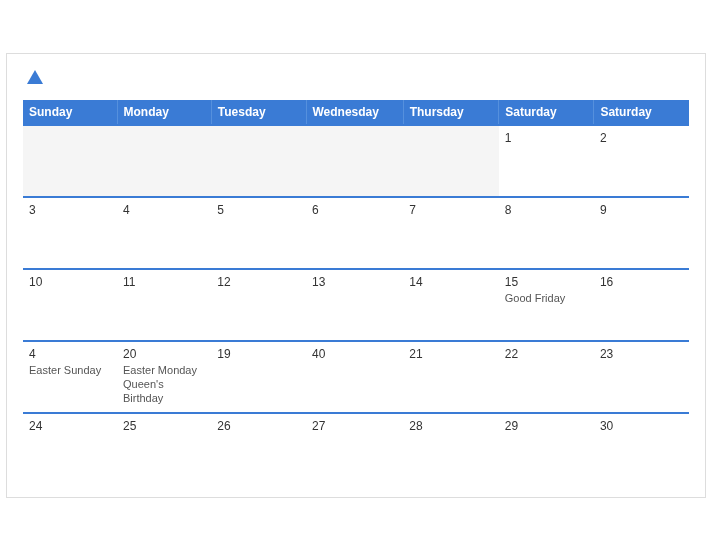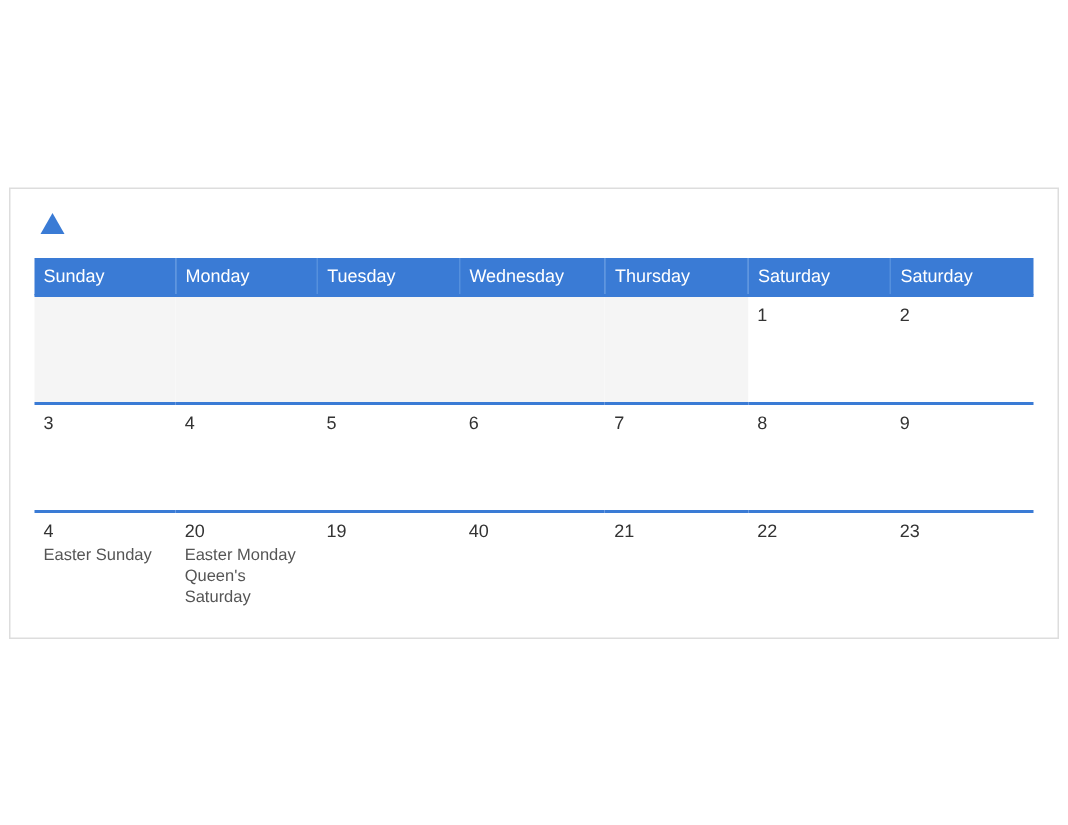--- a/index.html
+++ b/index.html
@@ -66,21 +66,21 @@
       color: #333;
     }
     .calendar-grid {
       width: 100%;
       border-collapse: collapse;
     }
     .calendar-grid thead tr th {
       background: #3a7bd5;
       color: #fff;
       font-size: 12px;
-      font-weight: normal;
+      font-weight: bold;
       padding: 5px 6px;
       text-align: left;
       border-right: 1px solid #5590dd;
     }
     .calendar-grid thead tr th:last-child {
       border-right: none;
     }
     .calendar-grid tbody tr {
       border-top: 2px solid #3a7bd5;
     }
@@ -170,39 +170,86 @@
           </td>
           <td>
             <span class="day-number">8</span>
           </td>
           <td>
             <span class="day-number">9</span>
           </td>
         </tr>
         <tr>
           <td>
+            <span class="day-number">10</span>
+          </td>
+          <td>
+            <span class="day-number">11</span>
+          </td>
+          <td>
+            <span class="day-number">12</span>
+          </td>
+          <td>
+            <span class="day-number">13</span>
+          </td>
+          <td>
+            <span class="day-number">14</span>
+          </td>
+          <td>
+            <span class="day-number">15</span>
+            <span class="day-event">Good Friday</span>
+          </td>
+          <td>
+            <span class="day-number">16</span>
+          </td>
+        </tr>
+        <tr>
+          <td>
             <span class="day-number">4</span>
             <span class="day-event">Easter Sunday</span>
           </td>
           <td>
             <span class="day-number">20</span>
             <span class="day-event">Easter Monday</span>
-            <span class="day-event">Queen's Saturday</span>
+            <span class="day-event">Queen's Birthday</span>
           </td>
           <td>
             <span class="day-number">19</span>
           </td>
           <td>
             <span class="day-number">40</span>
           </td>
           <td>
             <span class="day-number">21</span>
           </td>
           <td>
             <span class="day-number">22</span>
           </td>
           <td>
             <span class="day-number">23</span>
+          </td>
+        </tr>
+        <tr>
+          <td>
+            <span class="day-number">24</span>
+          </td>
+          <td>
+            <span class="day-number">25</span>
+          </td>
+          <td>
+            <span class="day-number">26</span>
+          </td>
+          <td>
+            <span class="day-number">27</span>
+          </td>
+          <td>
+            <span class="day-number">28</span>
+          </td>
+          <td>
+            <span class="day-number">29</span>
+          </td>
+          <td>
+            <span class="day-number">30</span>
           </td>
         </tr>
       </tbody>
   </table>
 </div>
 
 </body></html>

